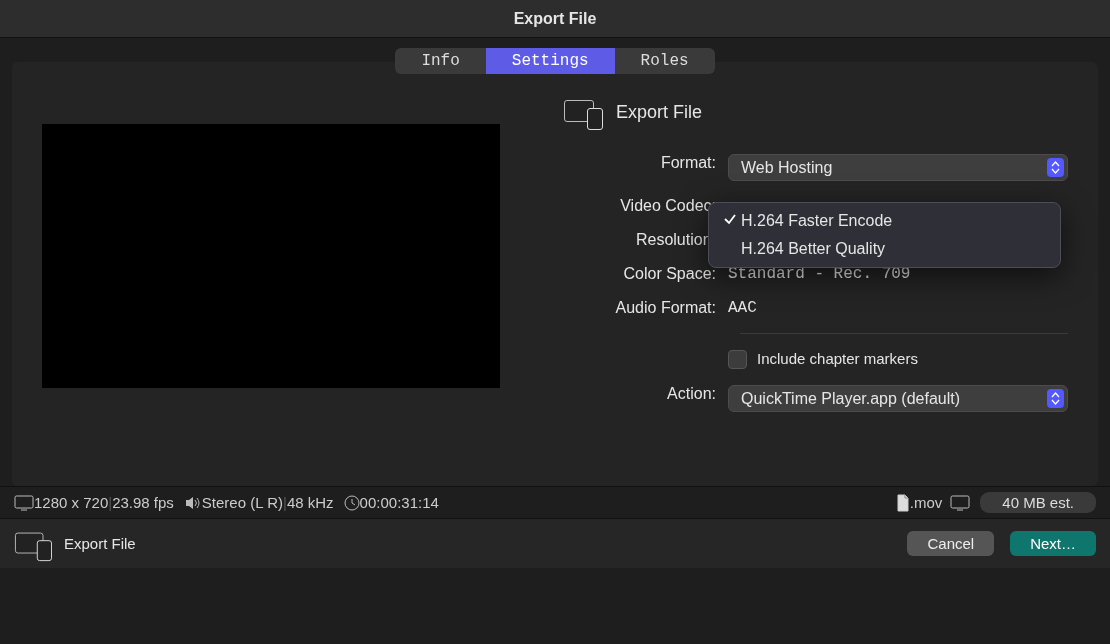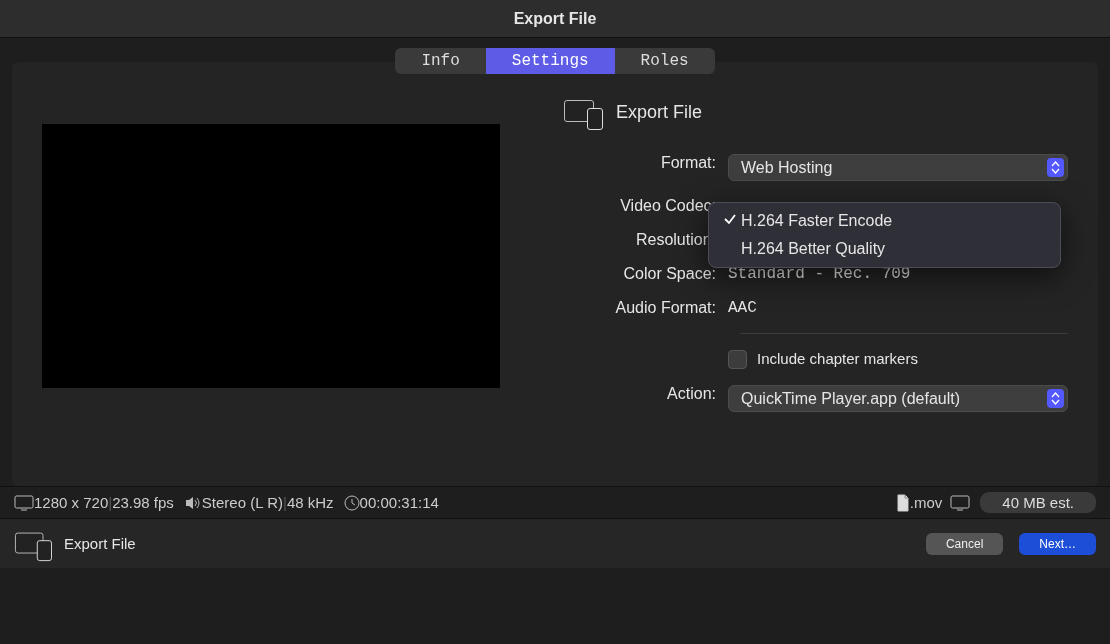--- a/index.html
+++ b/index.html
@@ -112,25 +112,25 @@
     background:#3a3a3a; border-radius: 9px; padding: 2px 22px;
     color:#ddd; font-size:15px; margin-left: 10px;
   }
   .footer {
     display:flex; align-items:center; height: 50px;
     background:#262626; padding: 0 14px;
     border-top: 1px solid #111;
   }
   .footer .spacer { flex:1; }
   .btn {
-    border-radius: 6px; padding: 4px 20px; font-size:12px;
+    border-radius: 6px; padding: 4px 20px; font-size:15px;
     border: none; color:#eee; cursor: default;
   }
   .btn-cancel { background:#555; margin-right: 16px; }
-  .btn-next { background:#1d4ed8; color:#fff; }
+  .btn-next { background:#0f766e; color:#fff; }
   .spkr, .clock, .doc, .display { display:inline-flex; align-items:center; }
   svg { overflow: visible; }
 </style>
 </head>
 <body>
 
 <div class="titlebar">Export File</div>
 
 <div class="outer">
   <div class="tabbar-wrap">

